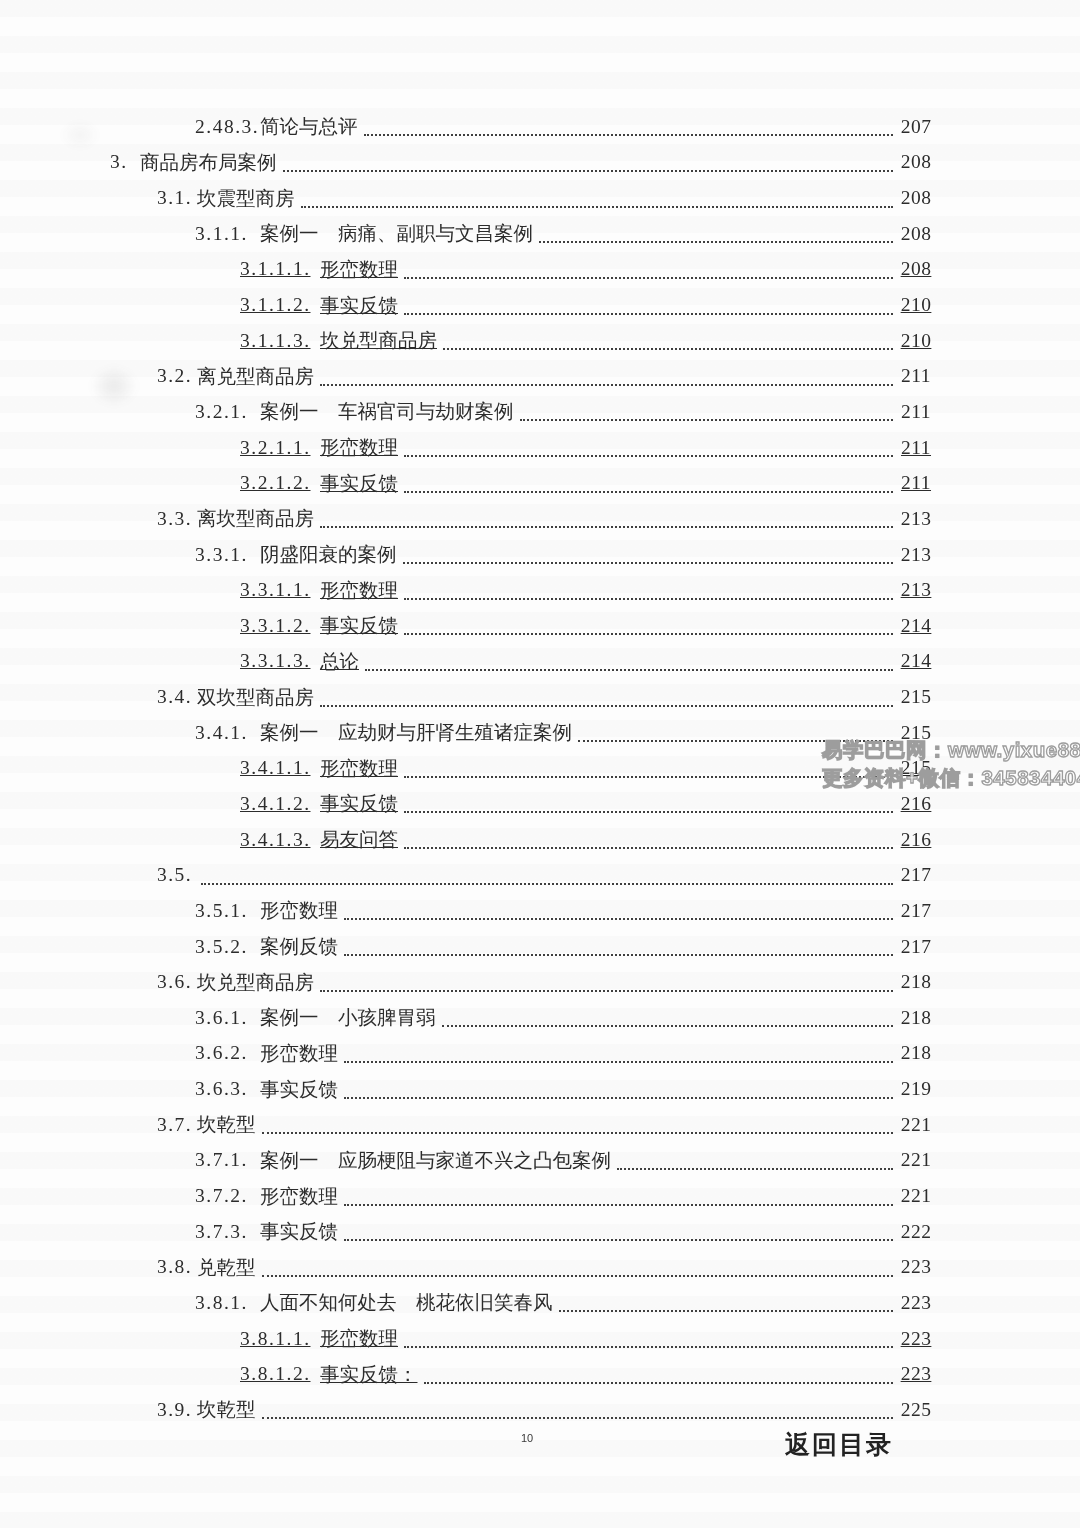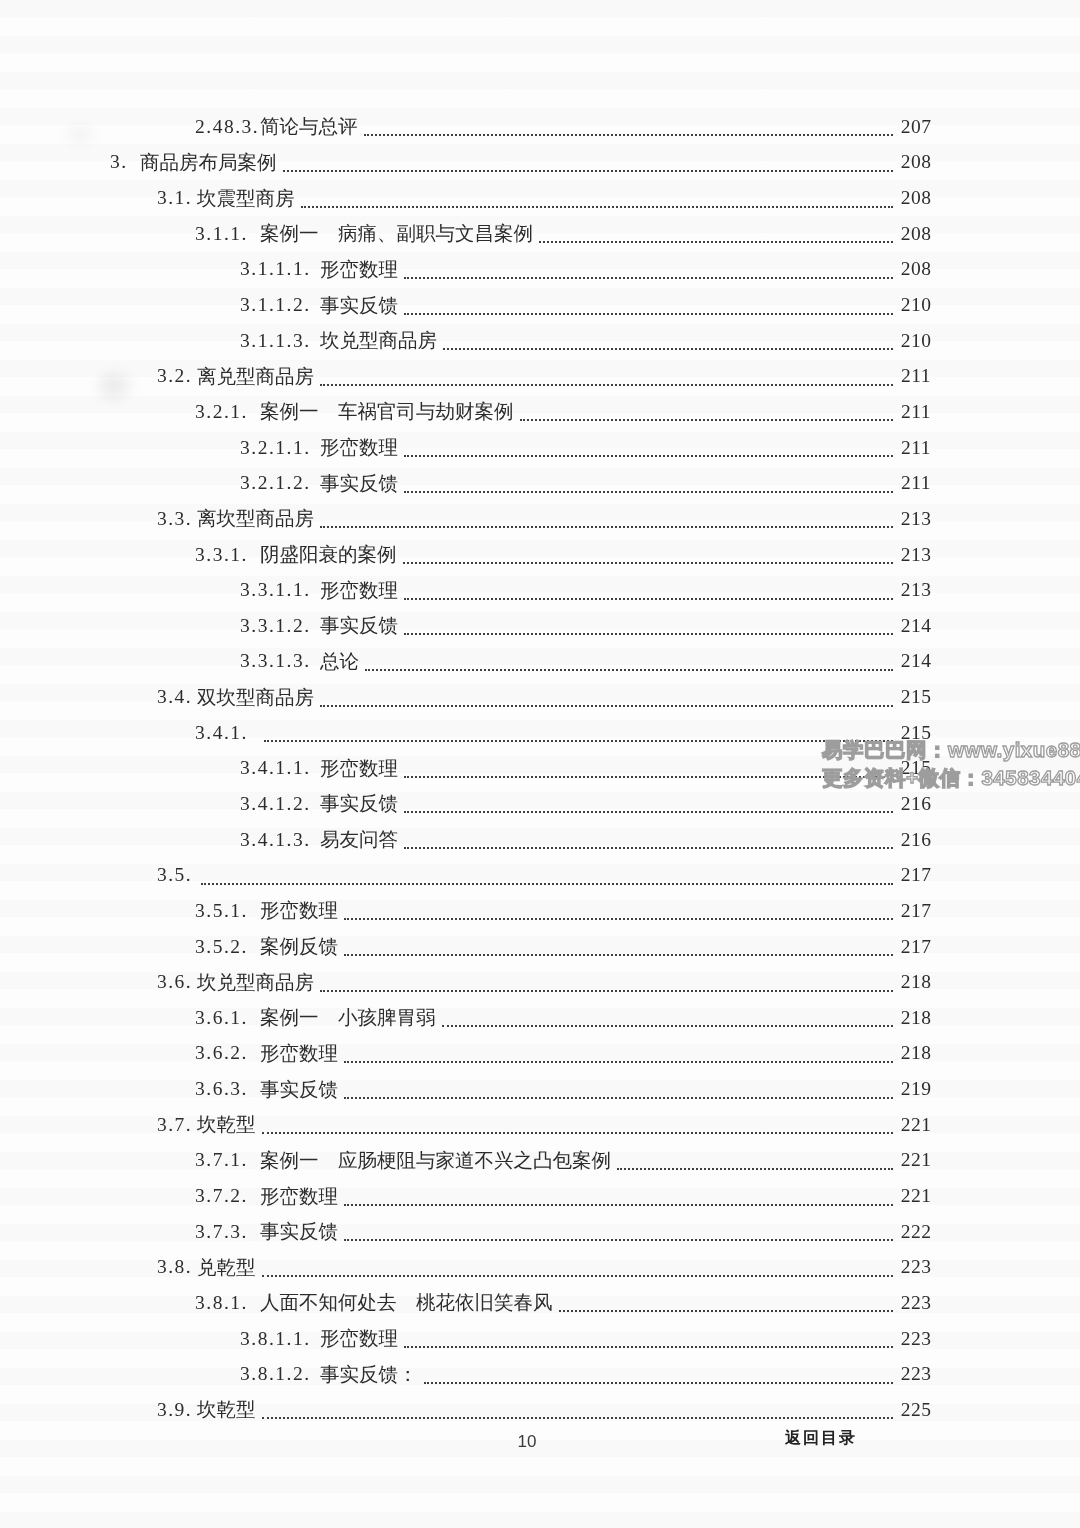--- a/index.html
+++ b/index.html
@@ -16,45 +16,45 @@
   .smudge{position:absolute;background:radial-gradient(closest-side, rgba(60,60,60,0.10), rgba(60,60,60,0));filter:blur(3px);pointer-events:none;}
   .smudge.a{left:90px;top:366px;width:48px;height:40px;}
   .smudge.b{left:60px;top:120px;width:40px;height:30px;opacity:.5;}
 
   .toc{position:absolute;left:110px;top:109px;right:145px;}
   .row{display:flex;align-items:center;height:35.65px;font-size:19.5px;white-space:nowrap;}
   .num{letter-spacing:1.5px;flex:0 0 auto;}
   .lvl1{padding-left:0;}   .lvl1 .num{min-width:30px;}
   .lvl2{padding-left:42px;}.lvl2 .num{min-width:45px;text-align:center;}
   .lvl3{padding-left:85px;}.lvl3 .num{min-width:65px;}
-  .lvl4{padding-left:130px;}.lvl4 .num{min-width:80px;}
+  .lvl4{padding-left:130px;text-decoration:underline;}.lvl4 .num{min-width:80px;}
   .label{flex:0 0 auto;margin-right:2px;}
   .leader{flex:1 1 auto;height:17px;border-bottom:2px dotted #3f3f3f;margin:0 4px 0 4px;min-width:12px;}
   .pagenum{flex:0 0 auto;min-width:38px;text-align:center;letter-spacing:0.5px;}
 
   .watermark{
     position:absolute;left:822px;top:736px;white-space:nowrap;
     font-family:"Liberation Sans","DejaVu Sans",sans-serif;
     font-weight:bold;font-size:20.5px;line-height:27.5px;
     color:#ffffff;
     -webkit-text-stroke:1.3px #9d9d9d;
     text-shadow:0 0 1px rgba(140,140,140,0.9);
     letter-spacing:0.5px;
     pointer-events:none;
   }
 
   .footer{position:absolute;left:0;right:0;top:1428px;height:32px;}
   .footer .pageno{
     position:absolute;left:505px;width:44px;text-align:center;top:4px;
-    font-family:"Liberation Sans","DejaVu Sans",sans-serif;font-size:17px;color:#3a3a3a;
+    font-family:"Liberation Sans","DejaVu Sans",sans-serif;font-size:11px;color:#3a3a3a;
   }
   .footer .backlink{
     position:absolute;left:785px;top:0;
     font-family:"Liberation Sans","DejaVu Sans",sans-serif;
-    font-size:16px;font-weight:600;color:#222;letter-spacing:2px;
+    font-size:25px;font-weight:600;color:#222;letter-spacing:2px;
     cursor:pointer;
   }
 </style>
 </head>
 <body>
 
 <div class="page">
 
   <div class="smudge a"></div>
   <div class="smudge b"></div>
@@ -157,20 +157,21 @@
         <span class="pagenum">214</span>
       </div>
       <div class="row lvl2">
         <span class="num">3.4.</span>
         <span class="label">双坎型商品房</span>
         <span class="leader"></span>
         <span class="pagenum">215</span>
       </div>
       <div class="row lvl3">
         <span class="num">3.4.1.</span>
+        <span class="label">案例一　应劫财与肝肾生殖诸症案例</span>
         <span class="leader"></span>
         <span class="pagenum">215</span>
       </div>
       <div class="row lvl4">
         <span class="num">3.4.1.1.</span>
         <span class="label">形峦数理</span>
         <span class="leader"></span>
         <span class="pagenum">215</span>
       </div>
       <div class="row lvl4">

